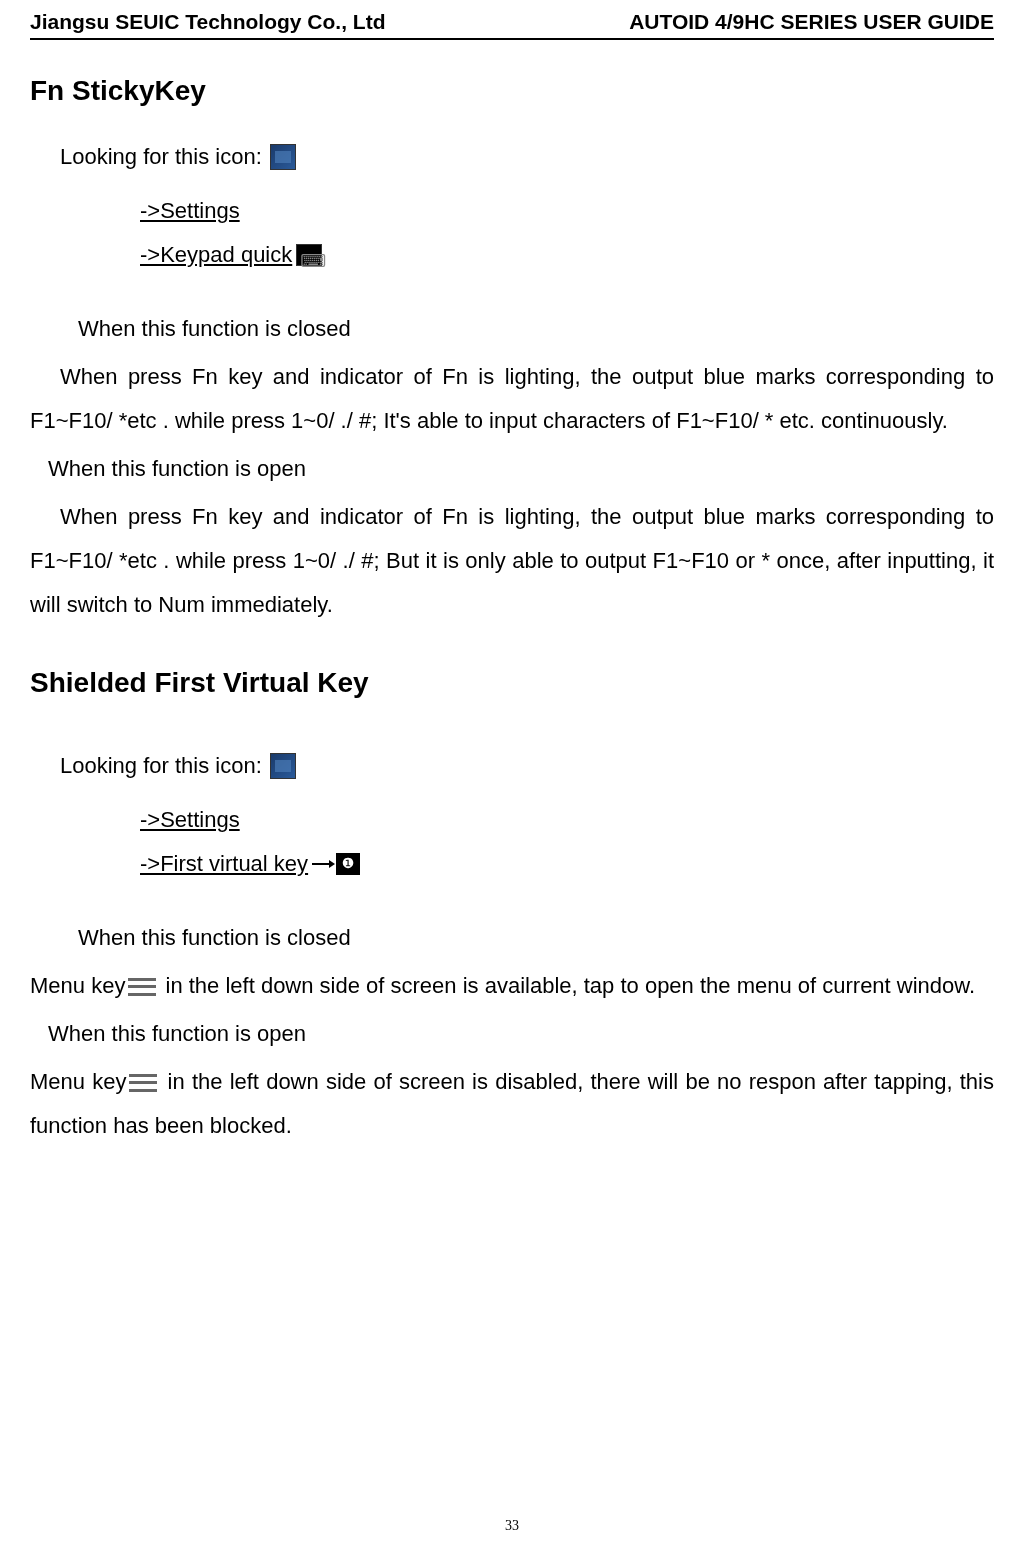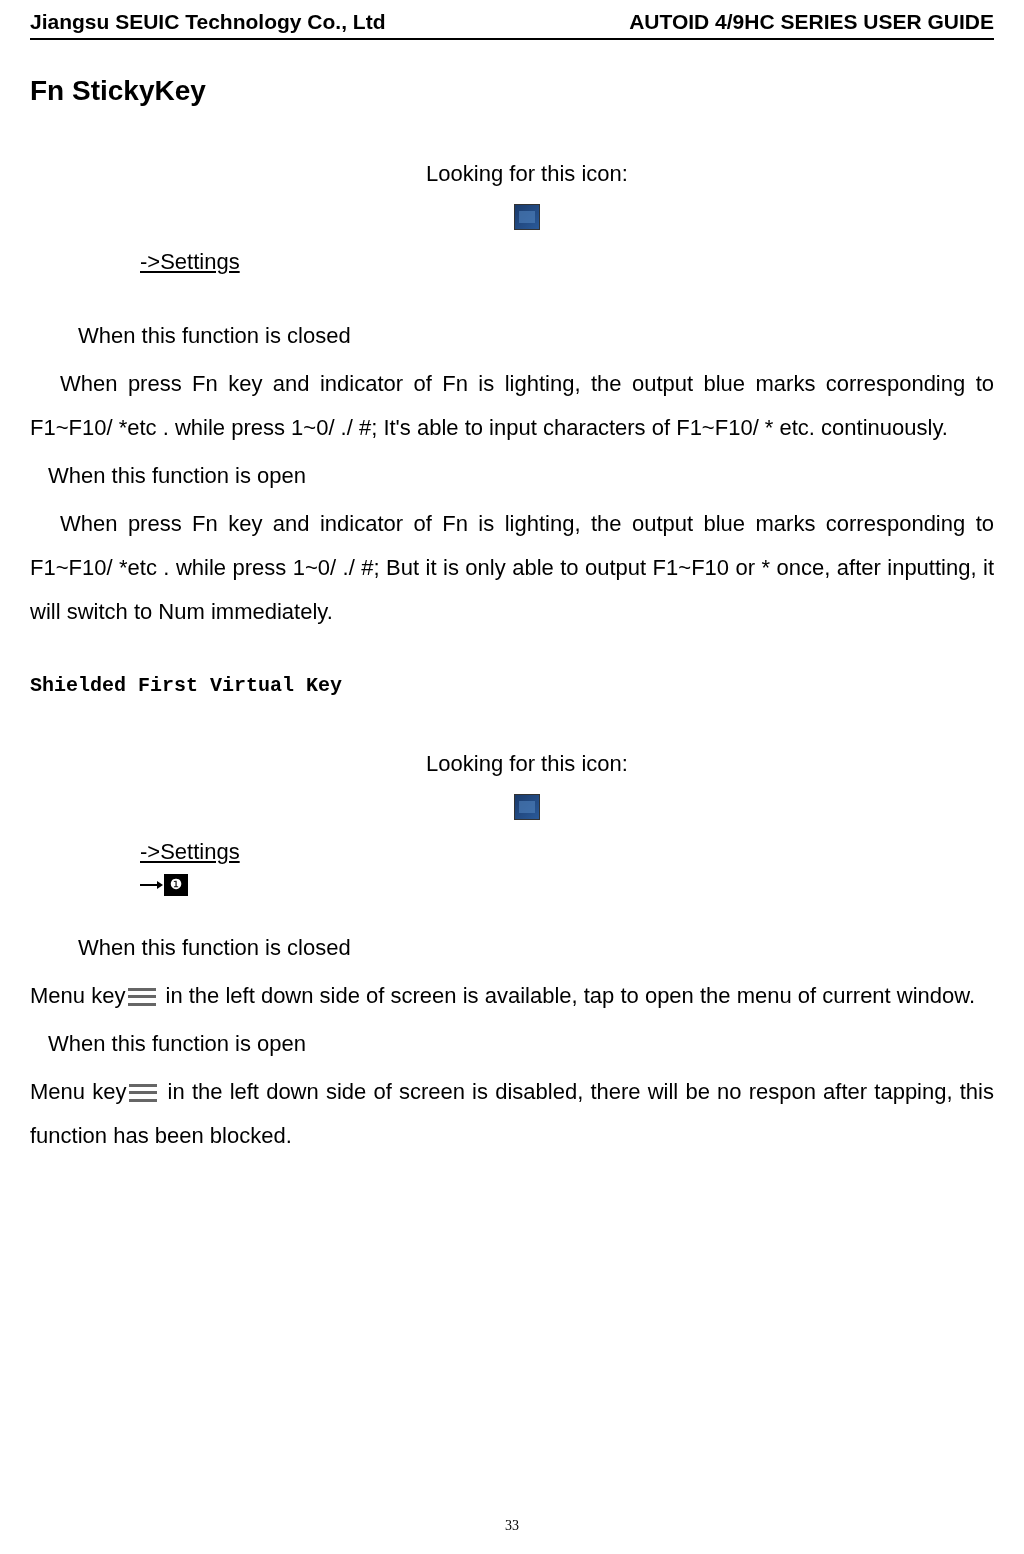--- a/index.html
+++ b/index.html
@@ -21,33 +21,32 @@
       justify-content: space-between;
       border-bottom: 2px solid #000;
       padding-bottom: 4px;
       margin-bottom: 35px;
       font-weight: bold;
       font-size: 21px;
     }
     .section-title {
       font-size: 28px;
       font-weight: bold;
-      margin-bottom: 45px;
+      margin-bottom: 28px;
     }
     .content {
       font-size: 22px;
       line-height: 2.0;
     }
     .looking-line {
       margin-left: 30px;
       margin-bottom: 10px;
       display: flex;
       align-items: center;
       gap: 8px;
-      flex-direction: column;
     }
     .nav-item {
       margin-left: 110px;
       margin-bottom: 0px;
       display: flex;
       align-items: center;
       gap: 4px;
       text-decoration: underline;
     }
     .section-gap {
@@ -59,25 +58,24 @@
     }
     .body-text-open {
       margin-left: 18px;
       margin-bottom: 4px;
     }
     .paragraph-fn-open {
       text-align: justify;
       margin-bottom: 30px;
     }
     .section-title-2 {
-      font-size: 20px;
+      font-size: 28px;
       font-weight: bold;
       margin-top: 40px;
       margin-bottom: 45px;
-      font-family: Liberation Mono, monospace;
     }
     .menu-para {
       text-align: justify;
       margin-bottom: 4px;
       line-height: 2.0;
       display: block;
     }
     .page-number {
       position: absolute;
       bottom: 20px;
@@ -199,20 +197,24 @@
 <div class="section-title">Fn StickyKey</div>
 
 <div class="content">
   <div class="looking-line">
     <span>Looking for this icon:</span>
     <span class="icon-app"></span>
   </div>
   <div class="nav-item">
     <span>-&gt;Settings</span>
   </div>
+  <div class="nav-item">
+    <span>-&gt;Keypad quick</span>
+    <span class="icon-keypad"></span>
+  </div>
 
   <div class="section-gap"></div>
 
   <div class="body-text-closed">When this function is closed</div>
 
   <div class="justified-block block-wrap">
     <div class="indent-first">When press Fn key and indicator of Fn is lighting, the output blue marks corresponding to F1~F10/ *etc . while press 1~0/ ./ #; It's able to input characters of   F1~F10/ * etc. continuously.</div>
   </div>
 
   <div class="body-text-open">When this function is open</div>
@@ -226,20 +228,21 @@
 
 <div class="content">
   <div class="looking-line">
     <span>Looking for this icon:</span>
     <span class="icon-app"></span>
   </div>
   <div class="nav-item">
     <span>-&gt;Settings</span>
   </div>
   <div class="nav-item">
+    <span>-&gt;First virtual key</span>
     <span class="icon-virtual-key">
       <span class="arrow"></span>
       <span class="box">❶</span>
     </span>
   </div>
 
   <div class="section-gap"></div>
 
   <div class="body-text-closed">When this function is closed</div>
 

